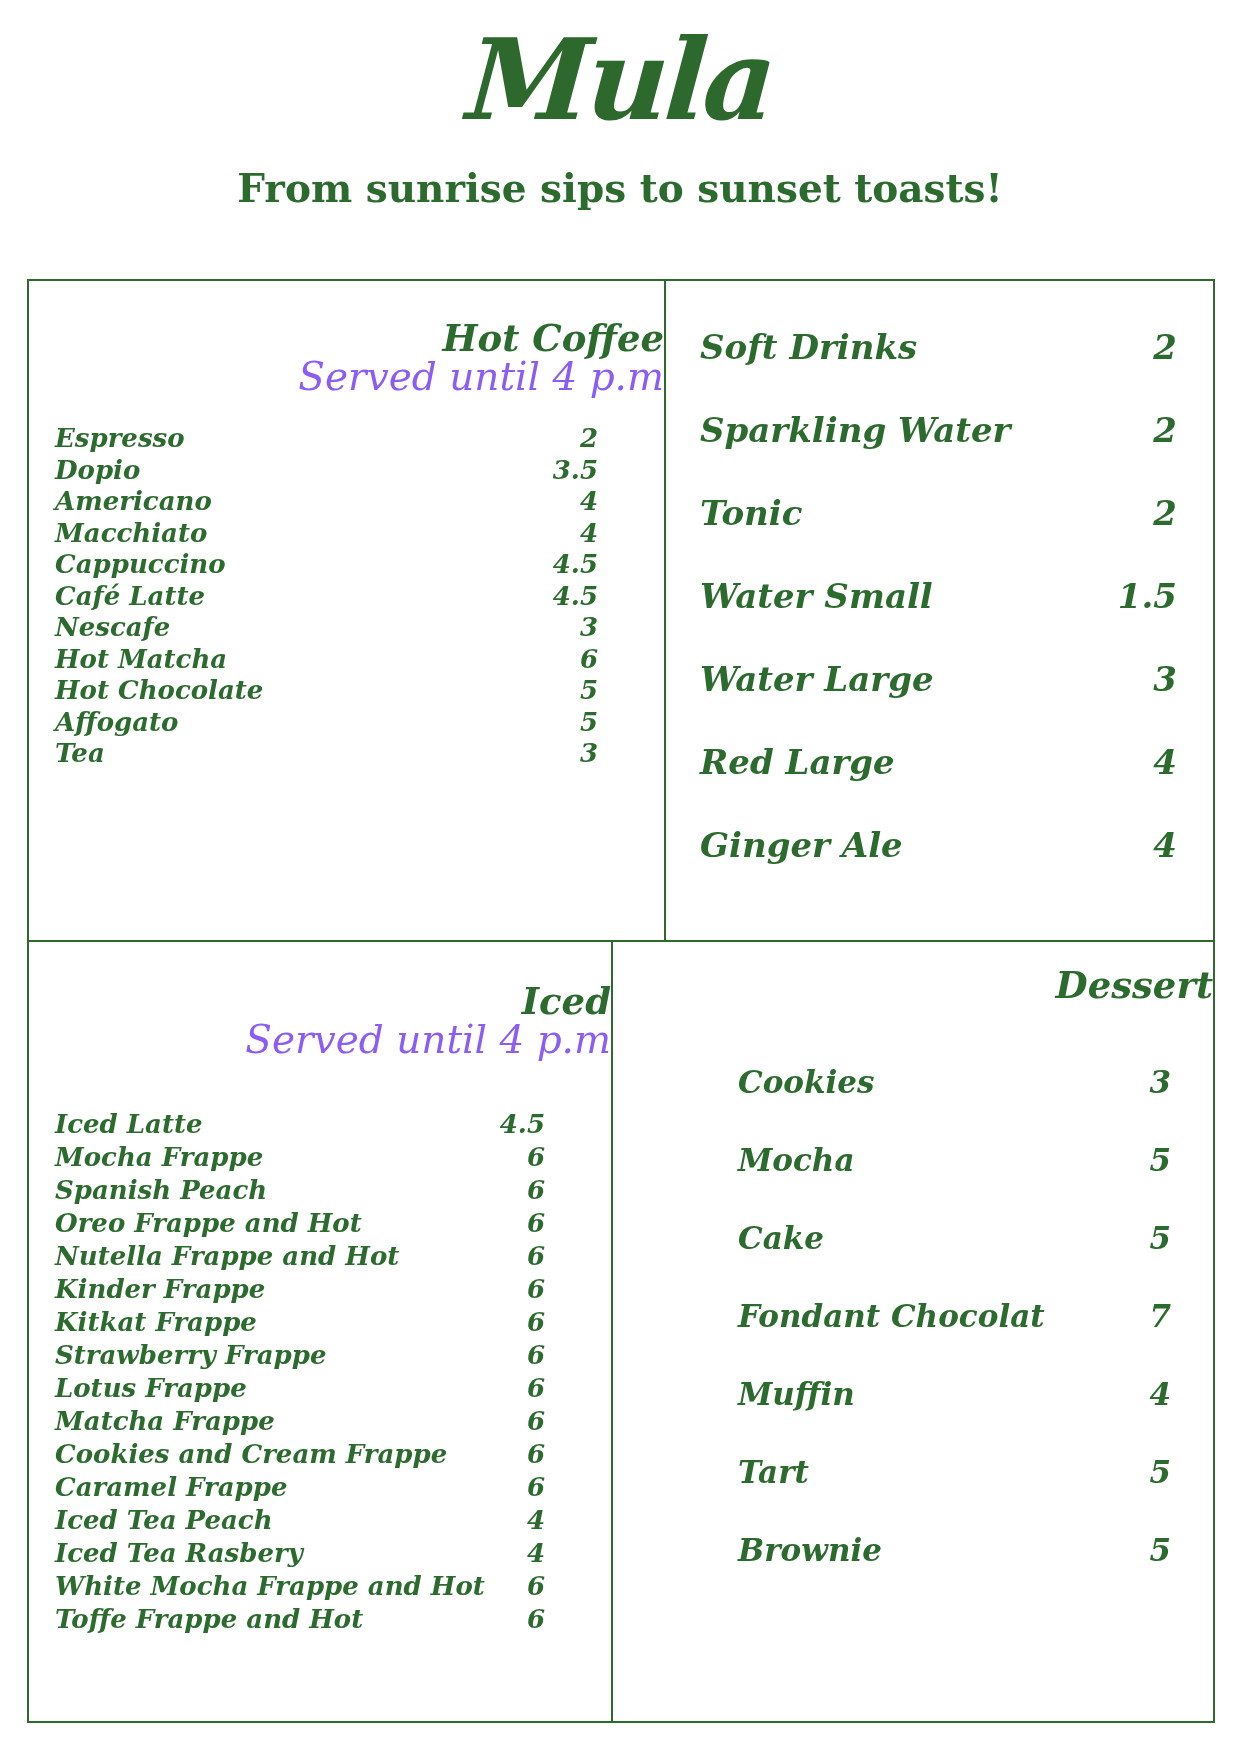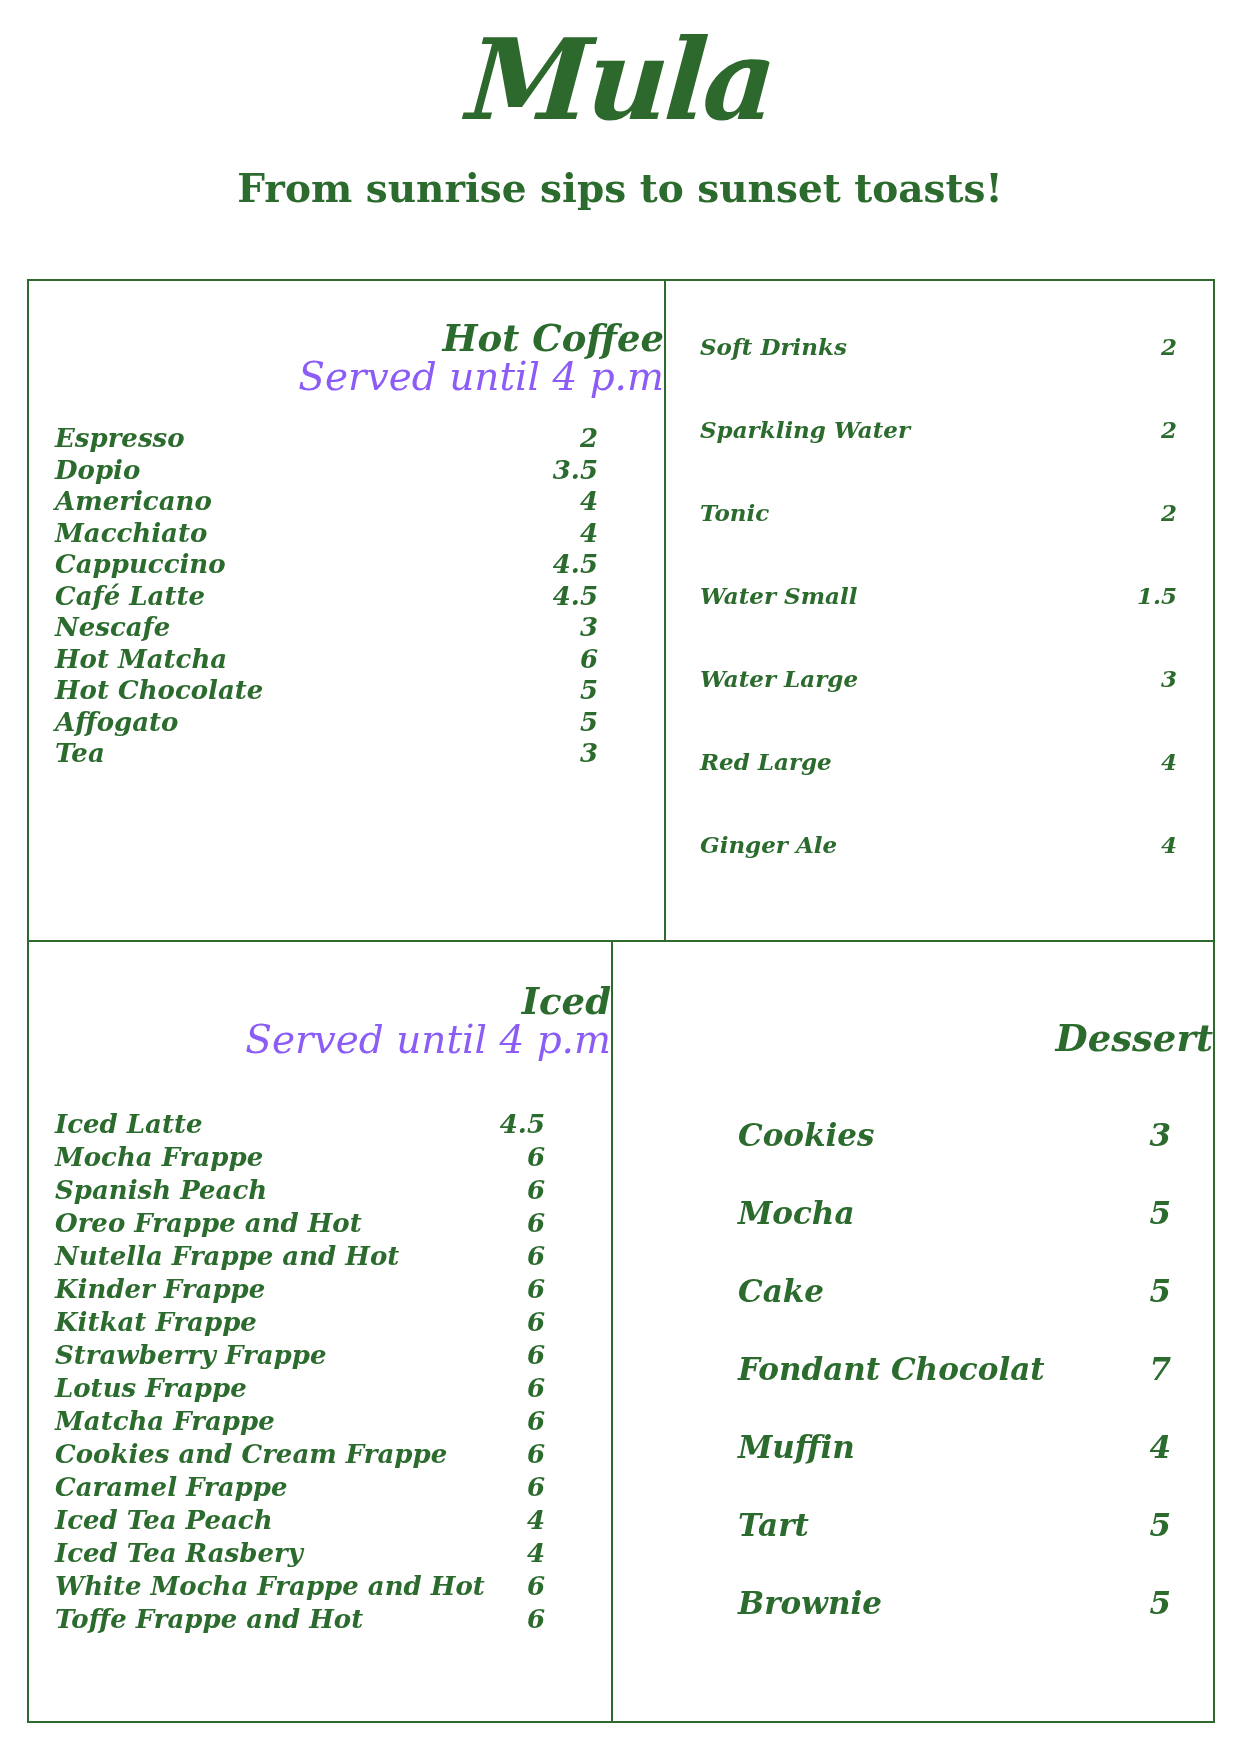--- a/index.html
+++ b/index.html
@@ -40,21 +40,21 @@
   }
   .box { position: absolute; overflow: hidden; }
   .box-tl { left: 0; top: 0; width: 637px; height: 661px; border-right: 2px solid #2e6a2e; border-bottom: 2px solid #2e6a2e; }
   .box-tr { left: 637px; top: 0; right: 0; height: 661px; border-bottom: 2px solid #2e6a2e; }
   .box-bl { left: 0; top: 661px; width: 584px; bottom: 0; border-right: 2px solid #2e6a2e; }
   .box-br { left: 637px; top: 661px; right: 0; bottom: 0; }
 
   .section-header { text-align: right; }
   .box-tl .section-header { padding-top: 36px; }
   .box-bl .section-header { padding-top: 38px; }
-  .box-br .section-header { padding-top: 75px; }
+  .box-br .section-header { padding-top: 22px; }
 
   .section-title {
     font-style: italic; font-weight: 700;
     font-size: 37px; line-height: 42px;
     color: #2c6b2e;
   }
   .section-subtitle {
     font-style: italic; font-weight: 400;
     font-size: 39px; line-height: 36px;
     color: #8b5cf6;
@@ -70,21 +70,21 @@
   .item-price { text-align: right; }
 
   
   .list-hot    { margin-top: 28px; }
   .list-hot  li.row { font-size: 26px; line-height: 31.5px; padding: 0 66px 0 26px; }
   .list-iced   { margin-top: 50px; }
   .list-iced li.row { font-size: 26px; line-height: 33px; padding: 0 66px 0 26px; }
 
   
   .list-drinks { padding-top: 48px; display: flex; flex-direction: column; gap: 47px; }
-  .list-drinks li.row { font-size: 23px; line-height: 36px; padding: 0 36px 0 34px; }
+  .list-drinks li.row { font-size: 34px; line-height: 36px; padding: 0 36px 0 34px; }
   .list-dessert { margin-top: 58px; display: flex; flex-direction: column; gap: 42px; }
   .list-dessert li.row { font-size: 31px; line-height: 36px; padding: 0 42px 0 56px; margin-left: 16px; }
 </style>
 </head>
 <body>
 
 <div class="page">
 
   <div class="brand">Mula</div>
   <div class="tagline">From sunrise sips to sunset toasts!</div>

